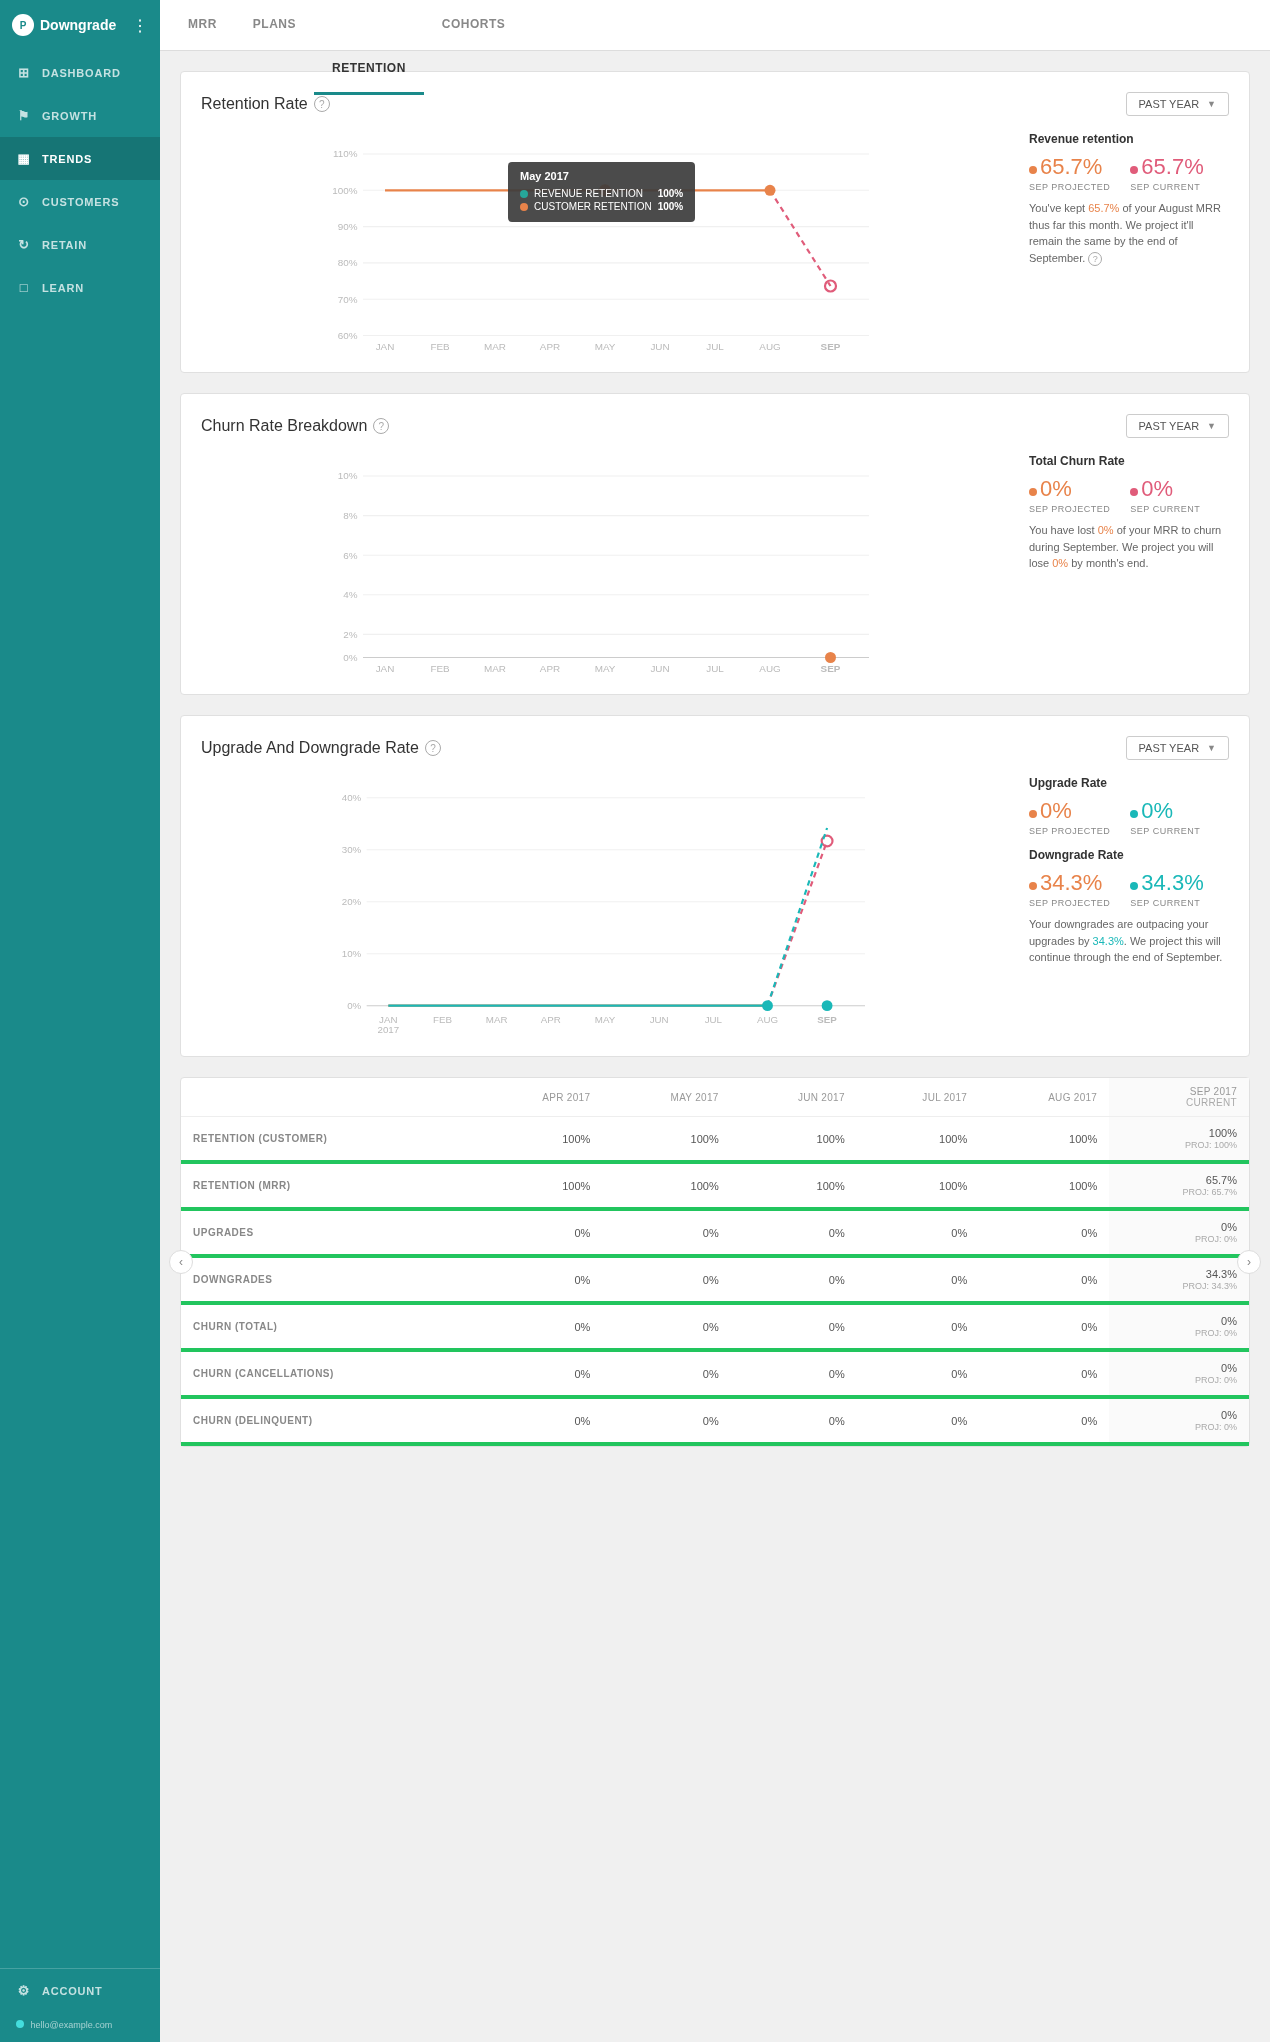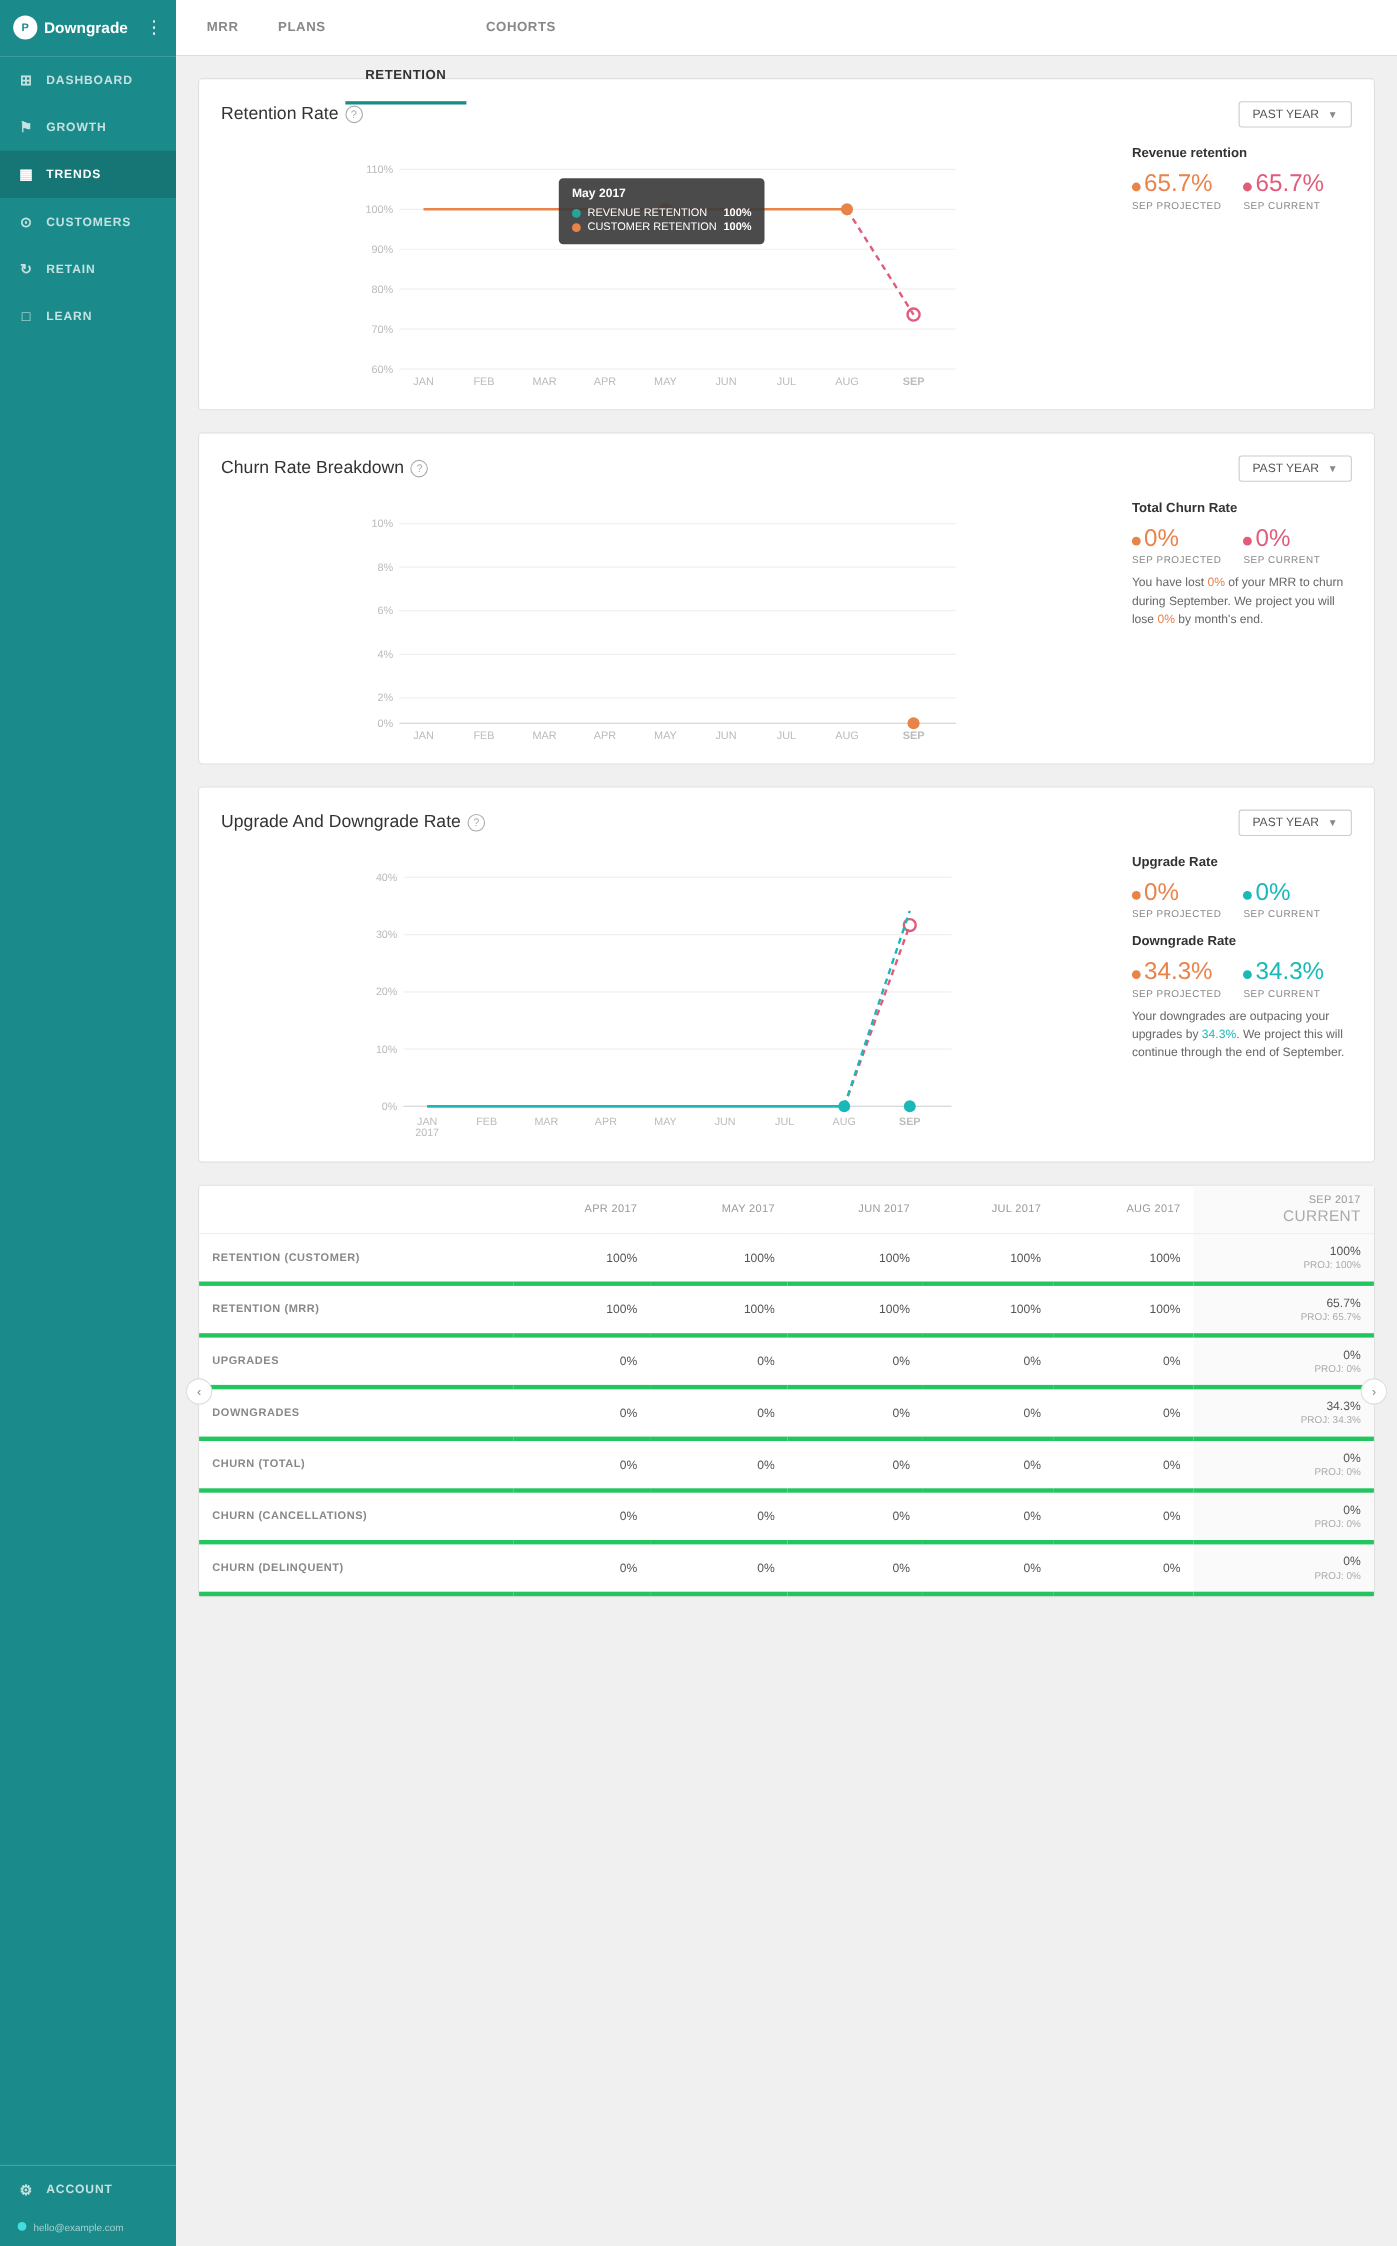--- a/index.html
+++ b/index.html
@@ -296,21 +296,21 @@
       letter-spacing: 0.5px;
     }
     .cell-main { display: block; }
     .cell-proj { display: block; font-size: 9px; color: #aaa; margin-top: 1px; }
     .sep-col {
       background: #fafafa;
     }
     .sep-header {
       background: #fafafa;
     }
-    .th-sep-label { font-size: 14px; color: #aaa; display: block; }
+    .th-sep-label { font-size: 10px; color: #aaa; display: block; }
     .nav-arrow {
       width: 24px; height: 24px;
       background: #fff;
       border: 1px solid #ddd;
       border-radius: 50%;
       display: flex; align-items: center; justify-content: center;
       cursor: pointer;
       font-size: 12px;
       color: #888;
       position: absolute;
@@ -460,20 +460,24 @@
               <span class="metric-dot dot-orange"></span><span>65.7%</span>
             </div>
             <div class="metric-label">SEP PROJECTED</div>
           </div>
           <div class="metric-block">
             <div class="metric-value current">
               <span class="metric-dot dot-pink"></span><span>65.7%</span>
             </div>
             <div class="metric-label">SEP CURRENT</div>
           </div>
+        </div>
+        <div class="chart-desc">
+          You've kept <span class="highlight-text">65.7%</span> of your August MRR thus far this month. We project it'll remain the same by the end of September.
+          <span class="help-icon" style="display:inline-flex;width:14px;height:14px;font-size:9px;">?</span>
         </div>
       </div>
     </div>
   </div>
 
   <div class="card">
     <div class="card-header">
       <div class="card-title">
         <span>Churn Rate Breakdown</span>
         <span class="help-icon">?</span>

